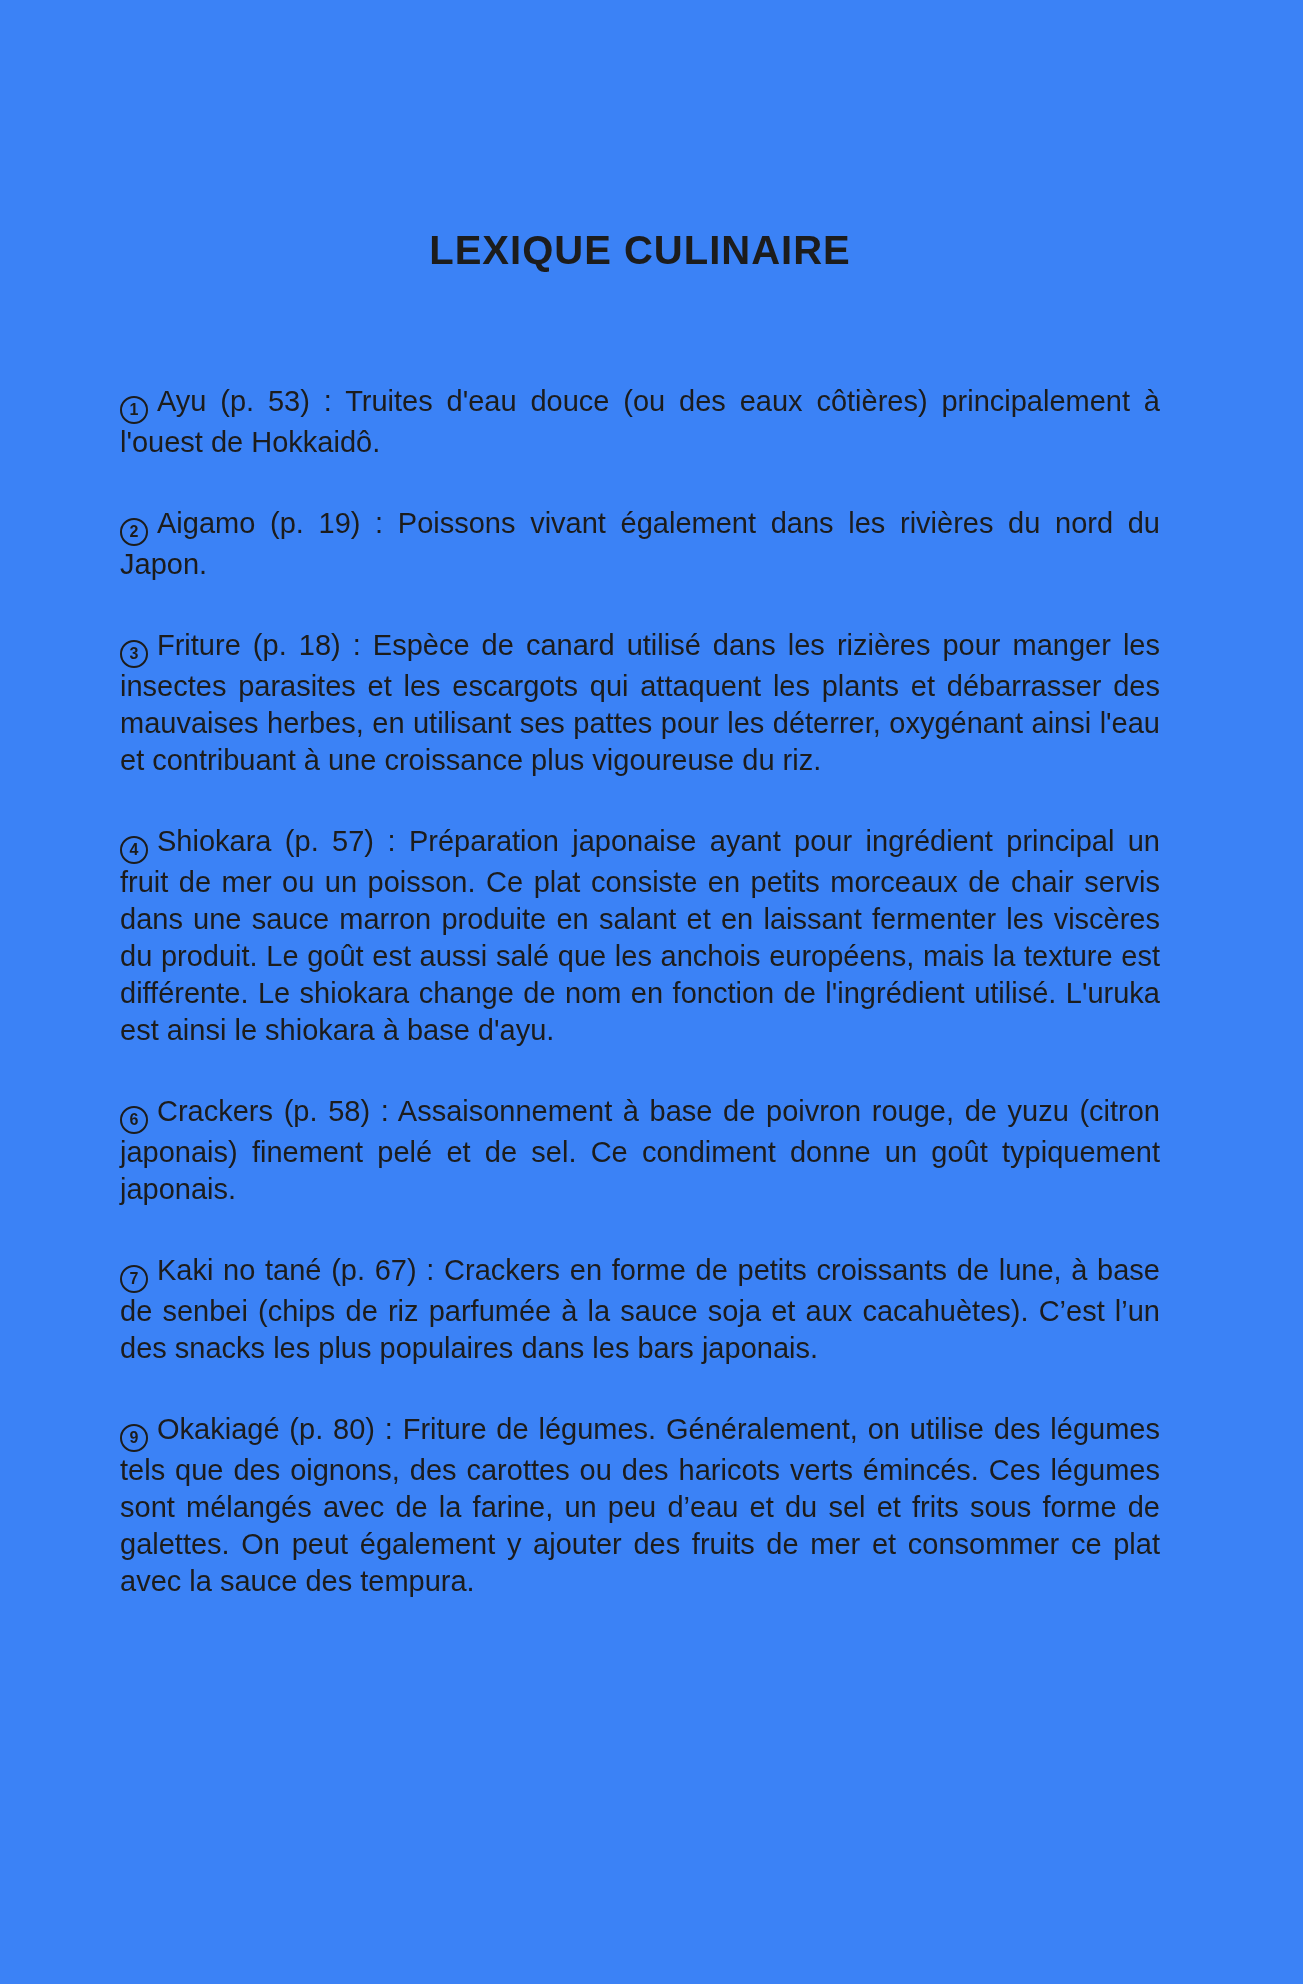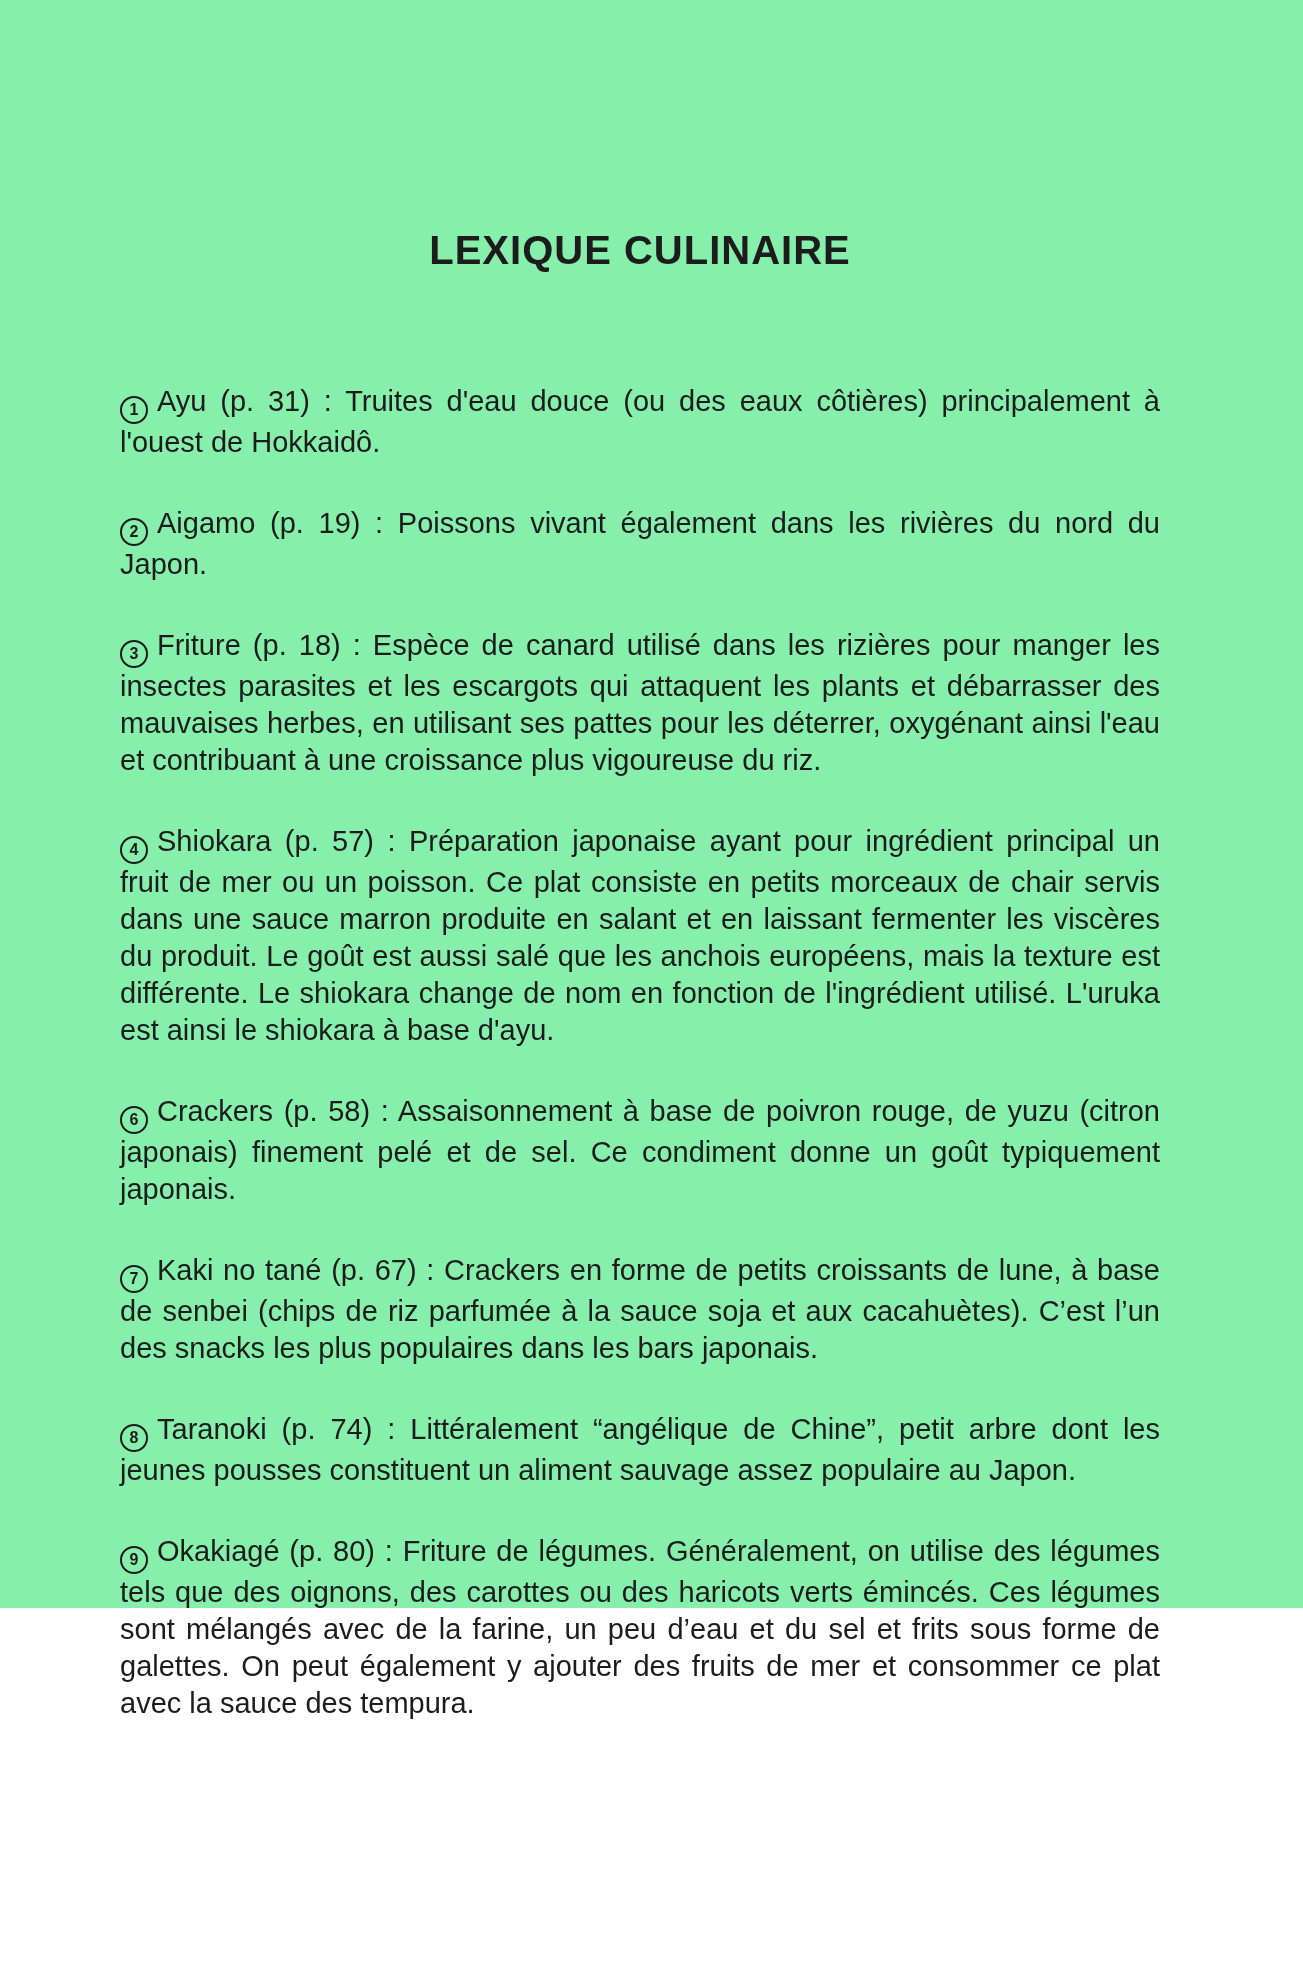--- a/index.html
+++ b/index.html
@@ -10,23 +10,23 @@
   body {
     width: 1303px;
     height: 1984px;
     font-family: "Liberation Sans", sans-serif;
     color: #1c1c1c;
     overflow: hidden;
   }
   .page {
     box-sizing: border-box;
     width: 1303px;
-    height: 1608px;
+    height: 1984px;
     padding: 0 143px 0 120px;
-    background: #86efac;
+    background: #3b82f6;
   }
   .page-title {
     margin: 0;
     padding-top: 228px;
     text-align: center;
     font-size: 40px;
     font-weight: bold;
     letter-spacing: 1px;
     color: #1c1c1c;
   }
@@ -60,31 +60,30 @@
   }
 </style>
 </head>
 <body>
 
 <div class="page">
   <h1 class="page-title">LEXIQUE CULINAIRE</h1>
 
   <div class="entries">
 
-    <p class="entry"><span class="num-badge">1</span><span class="term">Ayu</span><span> (p. 31) : Truites d'eau douce (ou des eaux côtières) principalement à l'ouest de Hokkaidô.</span></p>
+    <p class="entry"><span class="num-badge">1</span><span class="term">Ayu</span><span> (p. 53) : Truites d'eau douce (ou des eaux côtières) principalement à l'ouest de Hokkaidô.</span></p>
 
     <p class="entry"><span class="num-badge">2</span><span class="term">Aigamo</span><span> (p. 19) : Poissons vivant également dans les rivières du nord du Japon.</span></p>
 
     <p class="entry"><span class="num-badge">3</span><span class="term">Friture</span><span> (p. 18) : Espèce de canard utilisé dans les rizières pour manger les insectes parasites et les escargots qui attaquent les plants et débarrasser des mauvaises herbes, en utilisant ses pattes pour les déterrer, oxygénant ainsi l'eau et contribuant à une croissance plus vigoureuse du riz.</span></p>
 
     <p class="entry"><span class="num-badge">4</span><span class="term">Shiokara</span><span> (p. 57) : Préparation japonaise ayant pour ingrédient principal un fruit de mer ou un poisson. Ce plat consiste en petits morceaux de chair servis dans une sauce marron produite en salant et en laissant fermenter les viscères du produit. Le goût est aussi salé que les anchois européens, mais la texture est différente. Le shiokara change de nom en fonction de l'ingrédient utilisé. L'uruka est ainsi le shiokara à base d'ayu.</span></p>
 
 
     <p class="entry"><span class="num-badge">6</span><span class="term">Crackers</span><span> (p. 58) : Assaisonnement à base de poivron rouge, de yuzu (citron japonais) finement pelé et de sel. Ce condiment donne un goût typiquement japonais.</span></p>
 
     <p class="entry"><span class="num-badge">7</span><span class="term">Kaki no tané</span><span> (p. 67) : Crackers en forme de petits croissants de lune, à base de senbei (chips de riz parfumée à la sauce soja et aux cacahuètes). C’est l’un des snacks les plus populaires dans les bars japonais.</span></p>
 
-    <p class="entry"><span class="num-badge">8</span><span class="term">Taranoki</span><span> (p. 74) : Littéralement “angélique de Chine”, petit arbre dont les jeunes pousses constituent un aliment sauvage assez populaire au Japon.</span></p>
 
     <p class="entry"><span class="num-badge">9</span><span class="term">Okakiagé</span><span> (p. 80) : Friture de légumes. Généralement, on utilise des légumes tels que des oignons, des carottes ou des haricots verts émincés. Ces légumes sont mélangés avec de la farine, un peu d’eau et du sel et frits sous forme de galettes. On peut également y ajouter des fruits de mer et consommer ce plat avec la sauce des tempura.</span></p>
 
   </div>
 </div>
 
 </body></html>

